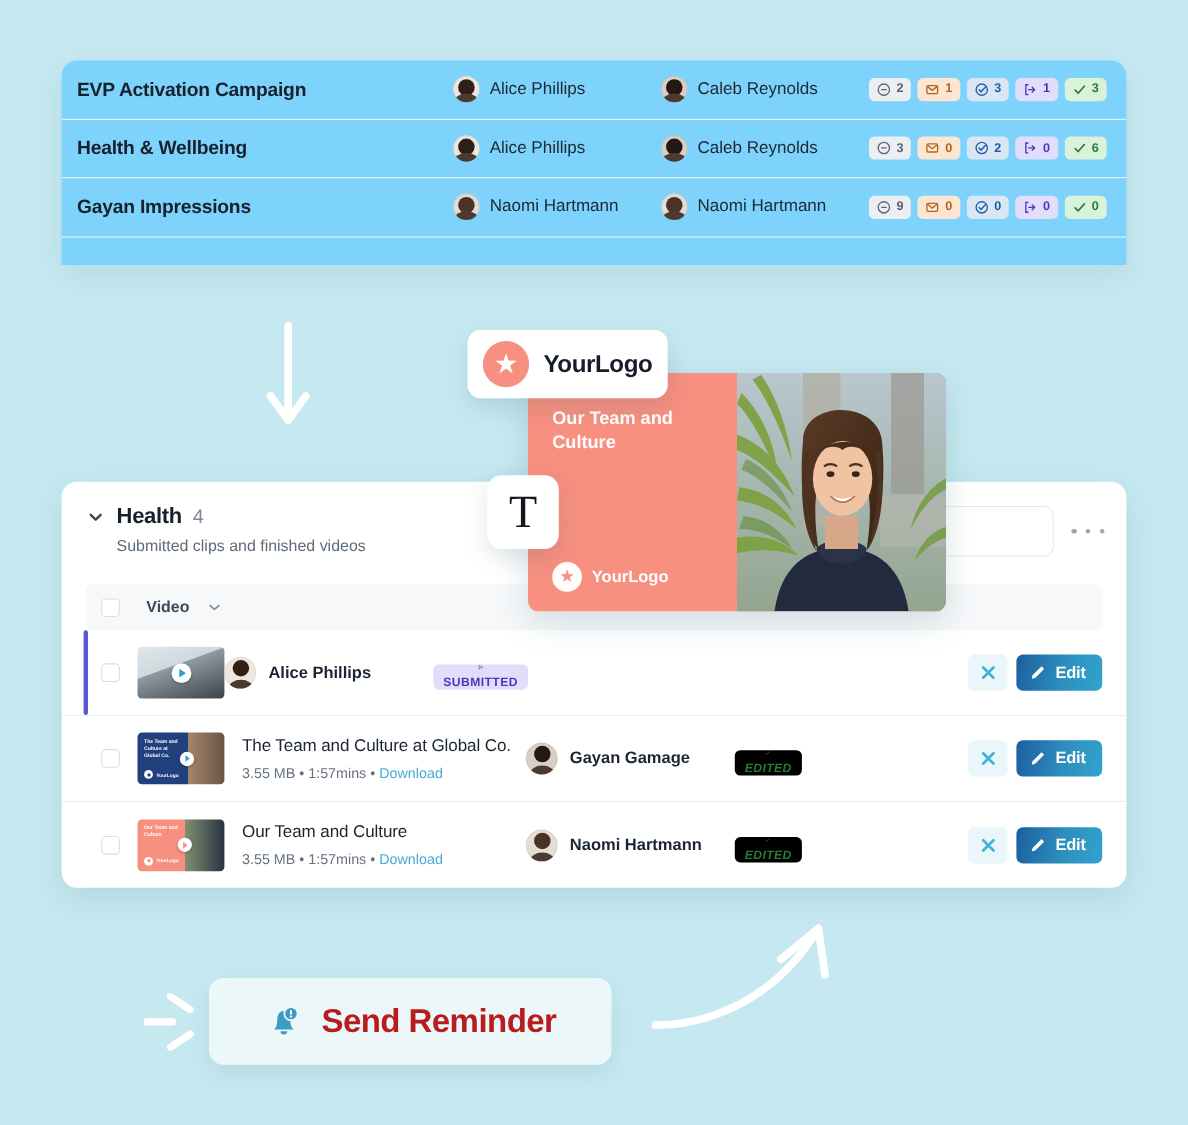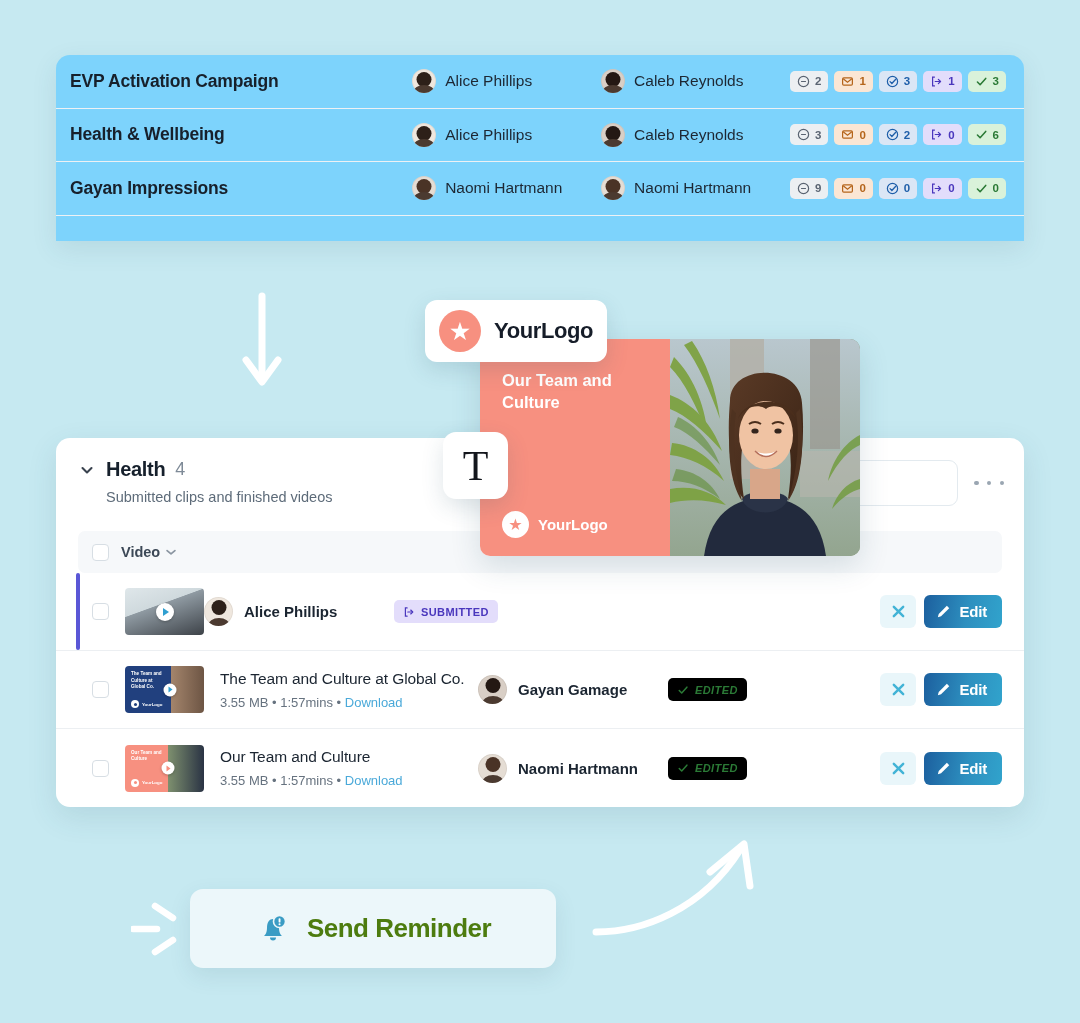--- a/index.html
+++ b/index.html
@@ -127,21 +127,21 @@
     background: #fff; border: 1px solid #e3eaef; border-radius: 9px;
   }
   .vp-more {
     position: absolute; right: 20px; top: 36px; width: 30px; height: 18px;
     display: flex; align-items: center; justify-content: space-between;
   }
   .vp-more i { width: 4.5px; height: 4.5px; border-radius: 50%; background: #9aa6b2; display: block; }
 
   .vp-tablehead {
     margin: 0 22px; height: 42px; background: #f6f8fa; border-radius: 7px;
-    display: flex; align-items: center; padding-left: 14px; gap: 12px;
+    display: flex; align-items: center; padding-left: 14px; gap: 24px;
   }
   .cbx {
     width: 17px; height: 17px; border-radius: 4px; border: 1.6px solid #d7dee4;
     background: #fff; flex: 0 0 17px;
   }
   .th-label { font-size: 14.5px; font-weight: bold; color: #3c4856; }
 
   .v-row {
     display: flex; align-items: center; height: 78px;
     border-bottom: 1px solid #eceff2; padding-left: 22px; padding-right: 22px;
@@ -188,21 +188,21 @@
   .v-meta { margin-left: 16px; width: 258px; }
   .v-name { font-size: 15.5px; color: #1b2531; font-weight: 500; margin-bottom: 7px; letter-spacing: -.1px; }
   .v-sub { font-size: 13px; color: #66727f; }
   .v-sub a { color: #4aa9d9; text-decoration: none; }
   .v-owner { width: 190px; display: flex; align-items: center; gap: 11px; }
   .v-owner .av { width: 29px; height: 29px; flex: 0 0 29px; }
   .v-owner .oname { font-size: 15px; color: #1b2531; font-weight: 600; }
   .v-status { width: 150px; }
   .status-pill {
     display: inline-flex; align-items: center; gap: 6px; height: 23px;
-    padding: 0 9px; border-radius: 5px; font-size: 11px; font-weight: bold; letter-spacing: .4px;
+    padding: 0 9px; border-radius: 5px; font-size: 11px; font-weight: bold; letter-spacing: .4px; flex-direction: column;
   }
   .st-submitted { background: #e3ddfb; color: #4a37bd; }
   .st-edited { background: #000000; color: #2b7a36; font-style: italic; }
   .v-actions { margin-left: auto; display: flex; align-items: center; gap: 8px; }
   .btn-x {
     width: 36px; height: 33px; border-radius: 6px; background: #e9f6fa;
     display: flex; align-items: center; justify-content: center; border: none; cursor: pointer;
   }
   .btn-edit {
     height: 33px; padding: 0 15px 0 12px; border-radius: 6px; border: none; cursor: pointer;
@@ -213,21 +213,21 @@
   }
 
   
   .reminder {
     position: absolute; left: 190px; top: 889px; width: 366px; height: 79px;
     background: #ecf7fa; border-radius: 13px;
     box-shadow: 0 8px 22px rgba(40,80,100,.10);
     display: flex; align-items: center; justify-content: center; gap: 16px;
     cursor: pointer;
   }
-  .reminder .rtxt { font-size: 26px; font-weight: bold; color: #4d7c0f; letter-spacing: -.5px; }
+  .reminder .rtxt { font-size: 30px; font-weight: bold; color: #b91c1c; letter-spacing: -.5px; }
   .speed-lines { position: absolute; left: 131px; top: 894px; width: 62px; height: 70px; }
   .curve-arrow { position: absolute; left: 592px; top: 822px; width: 175px; height: 118px; }
 </style>
 </head>
 <body>
 
 <div id="stage">
 
   <div class="campaign-card">
 

